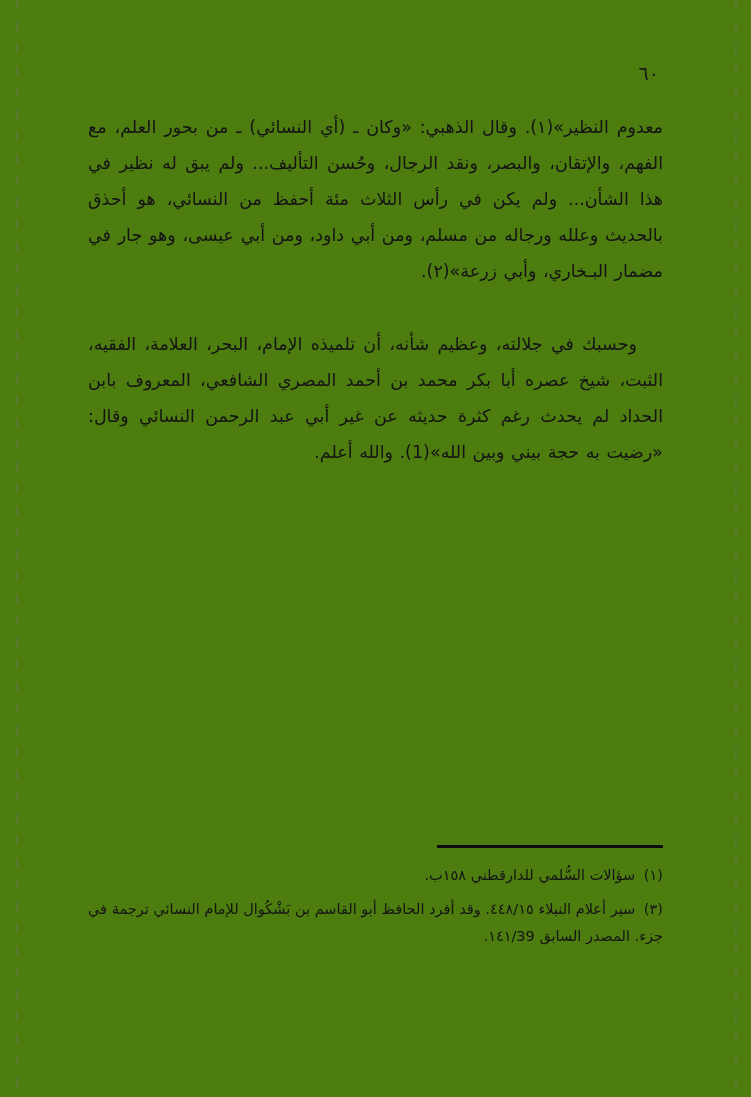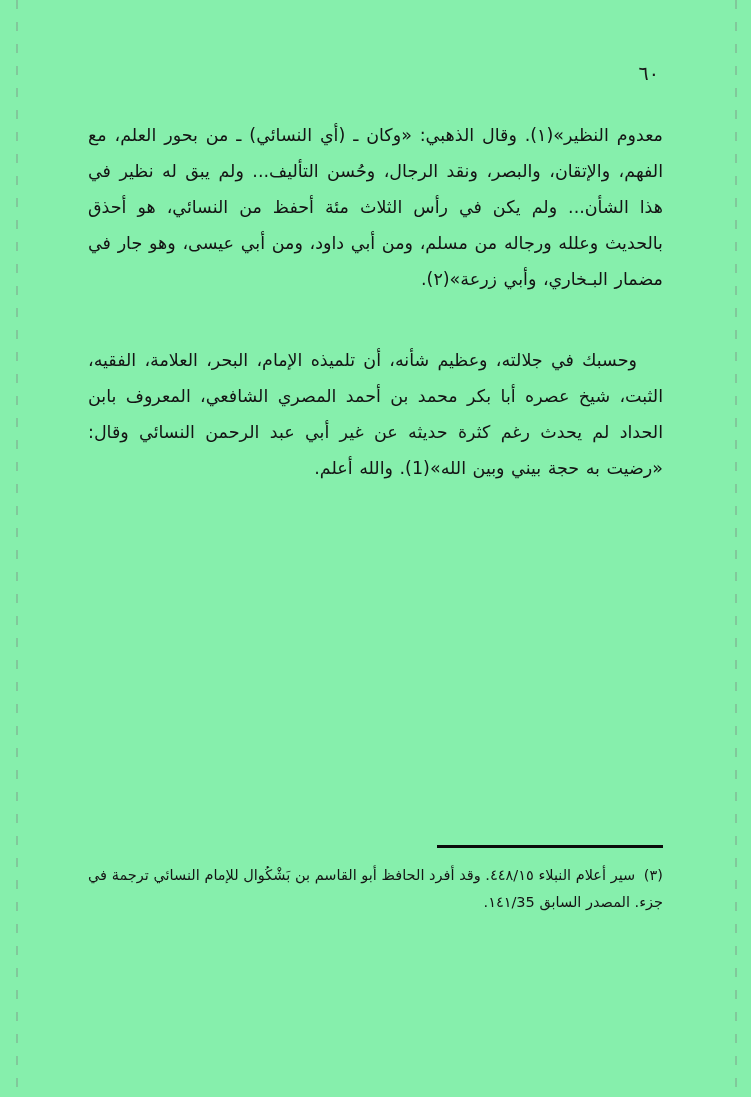--- a/index.html
+++ b/index.html
@@ -4,21 +4,21 @@
 <style>
   html, body {
     margin: 0;
     padding: 0;
     background: #ffffff;
   }
   .page {
     position: relative;
     width: 751px;
     height: 1097px;
-    background: #86efac;
+    background: #4d7c0f;
     overflow: hidden;
     font-family: "DejaVu Sans", "Liberation Sans", sans-serif;
     color: #111;
   }
 
   
   .edge-marks {
     position: absolute;
     top: 0;
     bottom: 0;
@@ -44,21 +44,21 @@
   }
 
   .body-area {
     position: absolute;
     top: 110px;
     right: 88px;
     left: 88px;
   }
 
   p.para {
-    margin: 8px 0 20px 0;
+    margin: 0 0 20px 0;
     font-size: 17.5px;
     line-height: 2.05;
     text-align: justify;
     text-justify: inter-word;
     color: #141414;
     word-spacing: 1px;
   }
   p.para.indent {
     text-indent: 26px;
   }
@@ -104,21 +104,25 @@
     <p class="para">معدوم النظير»(١). وقال الذهبي: «وكان ـ (أي النسائي) ـ من بحور العلم، مع الفهم، والإتقان، والبصر، ونقد الرجال، وحُسن التأليف... ولم يبق له نظير في هذا الشأن... ولم يكن في رأس الثلاث مئة أحفظ من النسائي، هو أحذق بالحديث وعلله ورجاله من مسلم، ومن أبي داود، ومن أبي عيسى، وهو جار في مضمار البـخاري، وأبي زرعة»(٢).</p>
 
     <div class="spacer"></div>
 
     <p class="para indent">وحسبك في جلالته، وعظيم شأنه، أن تلميذه الإمام، البحر، العلامة، الفقيه، الثبت، شيخ عصره أبا بكر محمد بن أحمد المصري الشافعي، المعروف بابن الحداد لم يحدث رغم كثرة حديثه عن غير أبي عبد الرحمن النسائي وقال: «رضيت به حجة بيني وبين الله»(1). والله أعلم.</p>
   </div>
 
   <div class="footnote-area">
     <div class="footnote-rule"></div>
 
+    <p class="footnote">
+      <span class="marker">(١)</span>
+      <span>سؤالات السُّلمي للدارقطني ١٥٨ب.</span>
+    </p>
 
 
     <p class="footnote">
       <span class="marker">(٣)</span>
-      <span>سير أعلام النبلاء ٤٤٨/١٥. وقد أفرد الحافظ أبو القاسم بن بَشْكُوال للإمام النسائي ترجمة في جزء. المصدر السابق ١٤١/35.</span>
+      <span>سير أعلام النبلاء ٤٤٨/١٥. وقد أفرد الحافظ أبو القاسم بن بَشْكُوال للإمام النسائي ترجمة في جزء. المصدر السابق ١٤١/39.</span>
     </p>
   </div>
 
 </div>
 
 </body></html>

